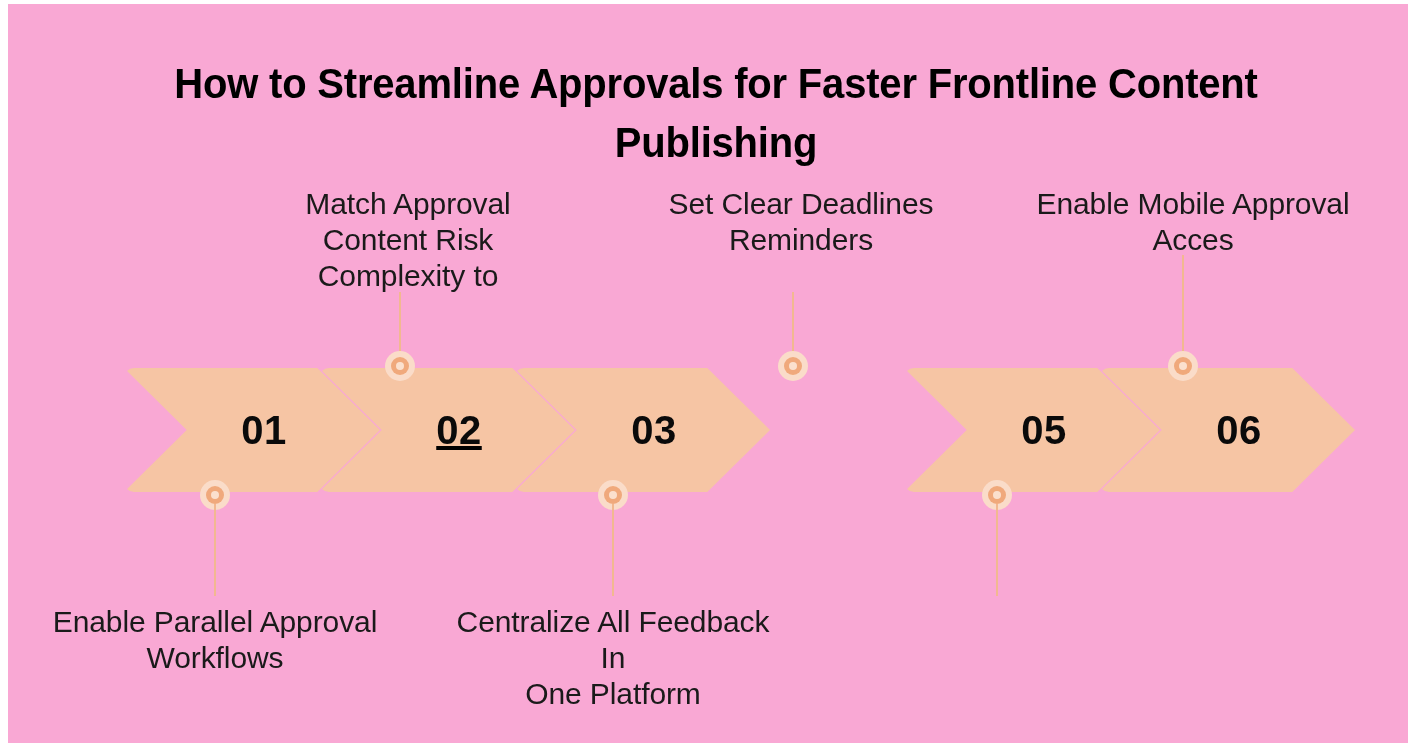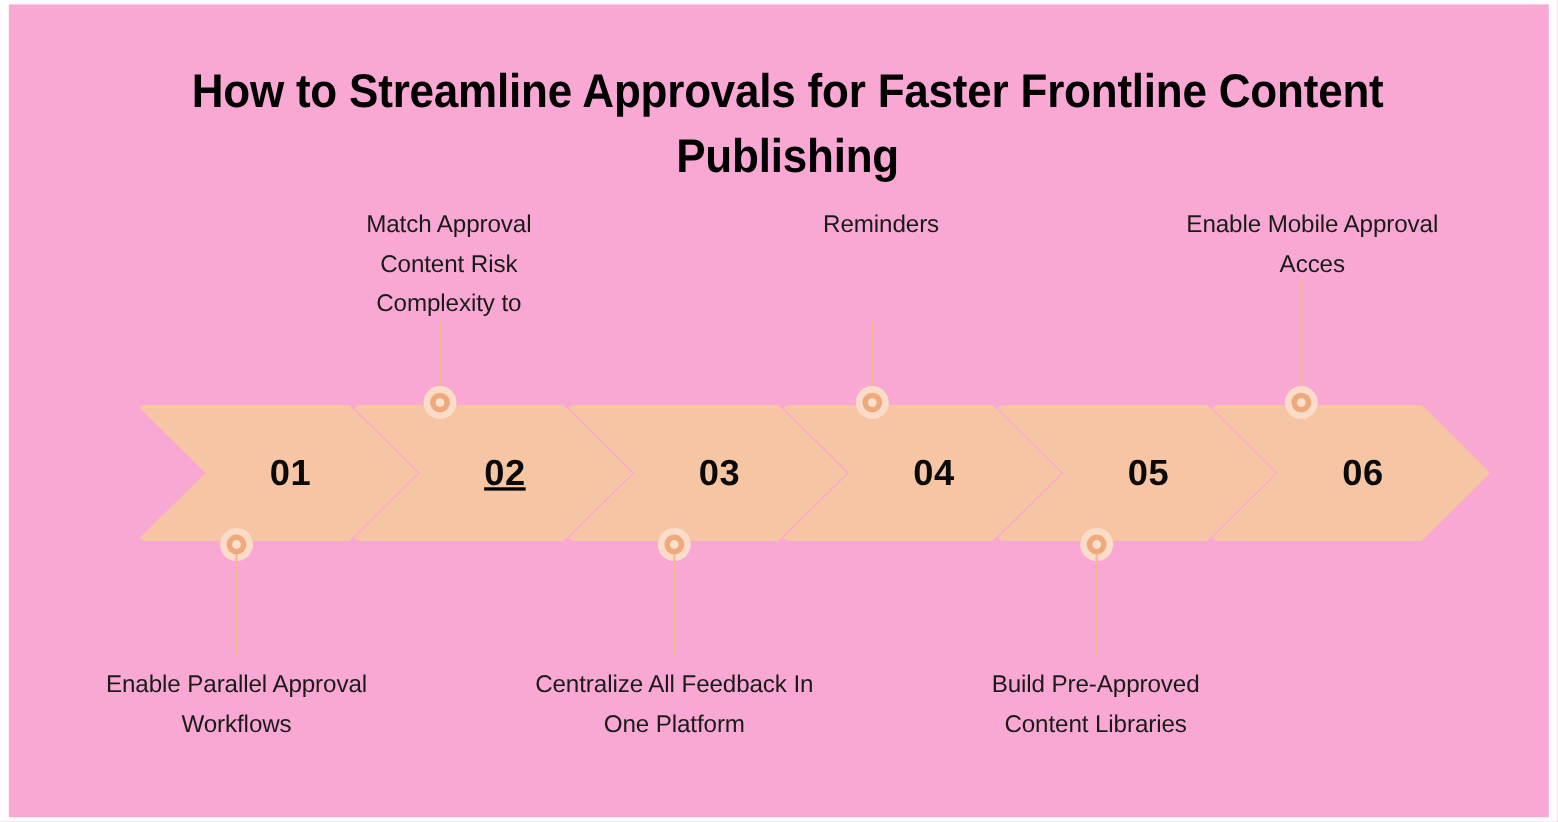--- a/index.html
+++ b/index.html
@@ -57,21 +57,21 @@
     background: #f6c5a4;
     -webkit-clip-path: polygon(0 0, 75.5% 0, 100% 50%, 75.5% 100%, 0 100%, 24.5% 50%);
     clip-path: polygon(0 0, 75.5% 0, 100% 50%, 75.5% 100%, 0 100%, 24.5% 50%);
     display: flex;
     align-items: center;
     justify-content: center;
   }
   
   .chevron-num {
     font-family: "Liberation Sans", sans-serif;
-    font-size: 33px;
+    font-size: 40px;
     font-weight: bold;
     color: #0a0a0a;
     letter-spacing: 0.5px;
     position: relative;
     left: 12px;
     user-select: none;
   }
 
   
   .marker {
@@ -104,40 +104,41 @@
     position: absolute;
     width: 2px;
     background: #f2b890;
   }
 
   
   .label {
     position: absolute;
     text-align: center;
     font-family: "Liberation Sans", sans-serif;
-    font-size: 22px;
+    font-size: 30px;
     line-height: 36px;
     color: #1a1a1a;
     letter-spacing: -0.1px;
   }
 </style>
 </head>
 <body>
 
 <div class="canvas">
 
   <div class="title">How to Streamline Approvals for Faster Frontline Content Publishing</div>
 
   <div class="label" style="left:275px; top:182px; width:250px;">
     <div>Match Approval</div>
     <div>Content Risk</div>
     <div>Complexity to</div>
   </div>
 
   <div class="label" style="left:658px; top:182px; width:270px;">
+    <div>Set Clear Deadlines</div>
     <div>Reminders</div>
   </div>
 
   <div class="label" style="left:1020px; top:182px; width:330px;">
     <div>Enable Mobile Approval</div>
     <div>Acces</div>
   </div>
 
   <div class="connector" style="left:391px; top:288px; height:72px;"></div>
   <div class="connector" style="left:784px; top:288px; height:72px;"></div>
@@ -146,23 +147,20 @@
   <div class="chevron-row">
     <div class="chevron" style="left:116px; width:256px; border-radius:10px;">
       <span class="chevron-num">01</span>
     </div>
     <div class="chevron" style="left:311px; width:256px; border-radius:10px;text-decoration:underline;">
       <span class="chevron-num">02</span>
     </div>
     <div class="chevron" style="left:506px; width:256px; border-radius:10px;">
       <span class="chevron-num">03</span>
     </div>
-    <div class="chevron" style="left:701px; width:256px; border-radius:10px;">
-      <span class="chevron-num">04</span>
-    </div>
     <div class="chevron" style="left:896px; width:256px; border-radius:10px;">
       <span class="chevron-num">05</span>
     </div>
     <div class="chevron" style="left:1091px; width:256px; border-radius:10px;">
       <span class="chevron-num">06</span>
     </div>
   </div>
 
   <div class="marker" style="left:377px; top:347px;">
     <span class="ring">
@@ -203,18 +201,14 @@
   <div class="label" style="left:38px; top:600px; width:338px;text-align:center;">
     <div>Enable Parallel Approval</div>
     <div>Workflows</div>
   </div>
 
   <div class="label" style="left:435px; top:600px; width:340px;">
     <div>Centralize All Feedback In</div>
     <div>One Platform</div>
   </div>
 
-  <div class="label" style="left:848px; top:600px; width:280px;">
-    <div>Build Pre-Approved</div>
-    <div>Content Libraries</div>
-  </div>
 
 </div>
 
 </body></html>

